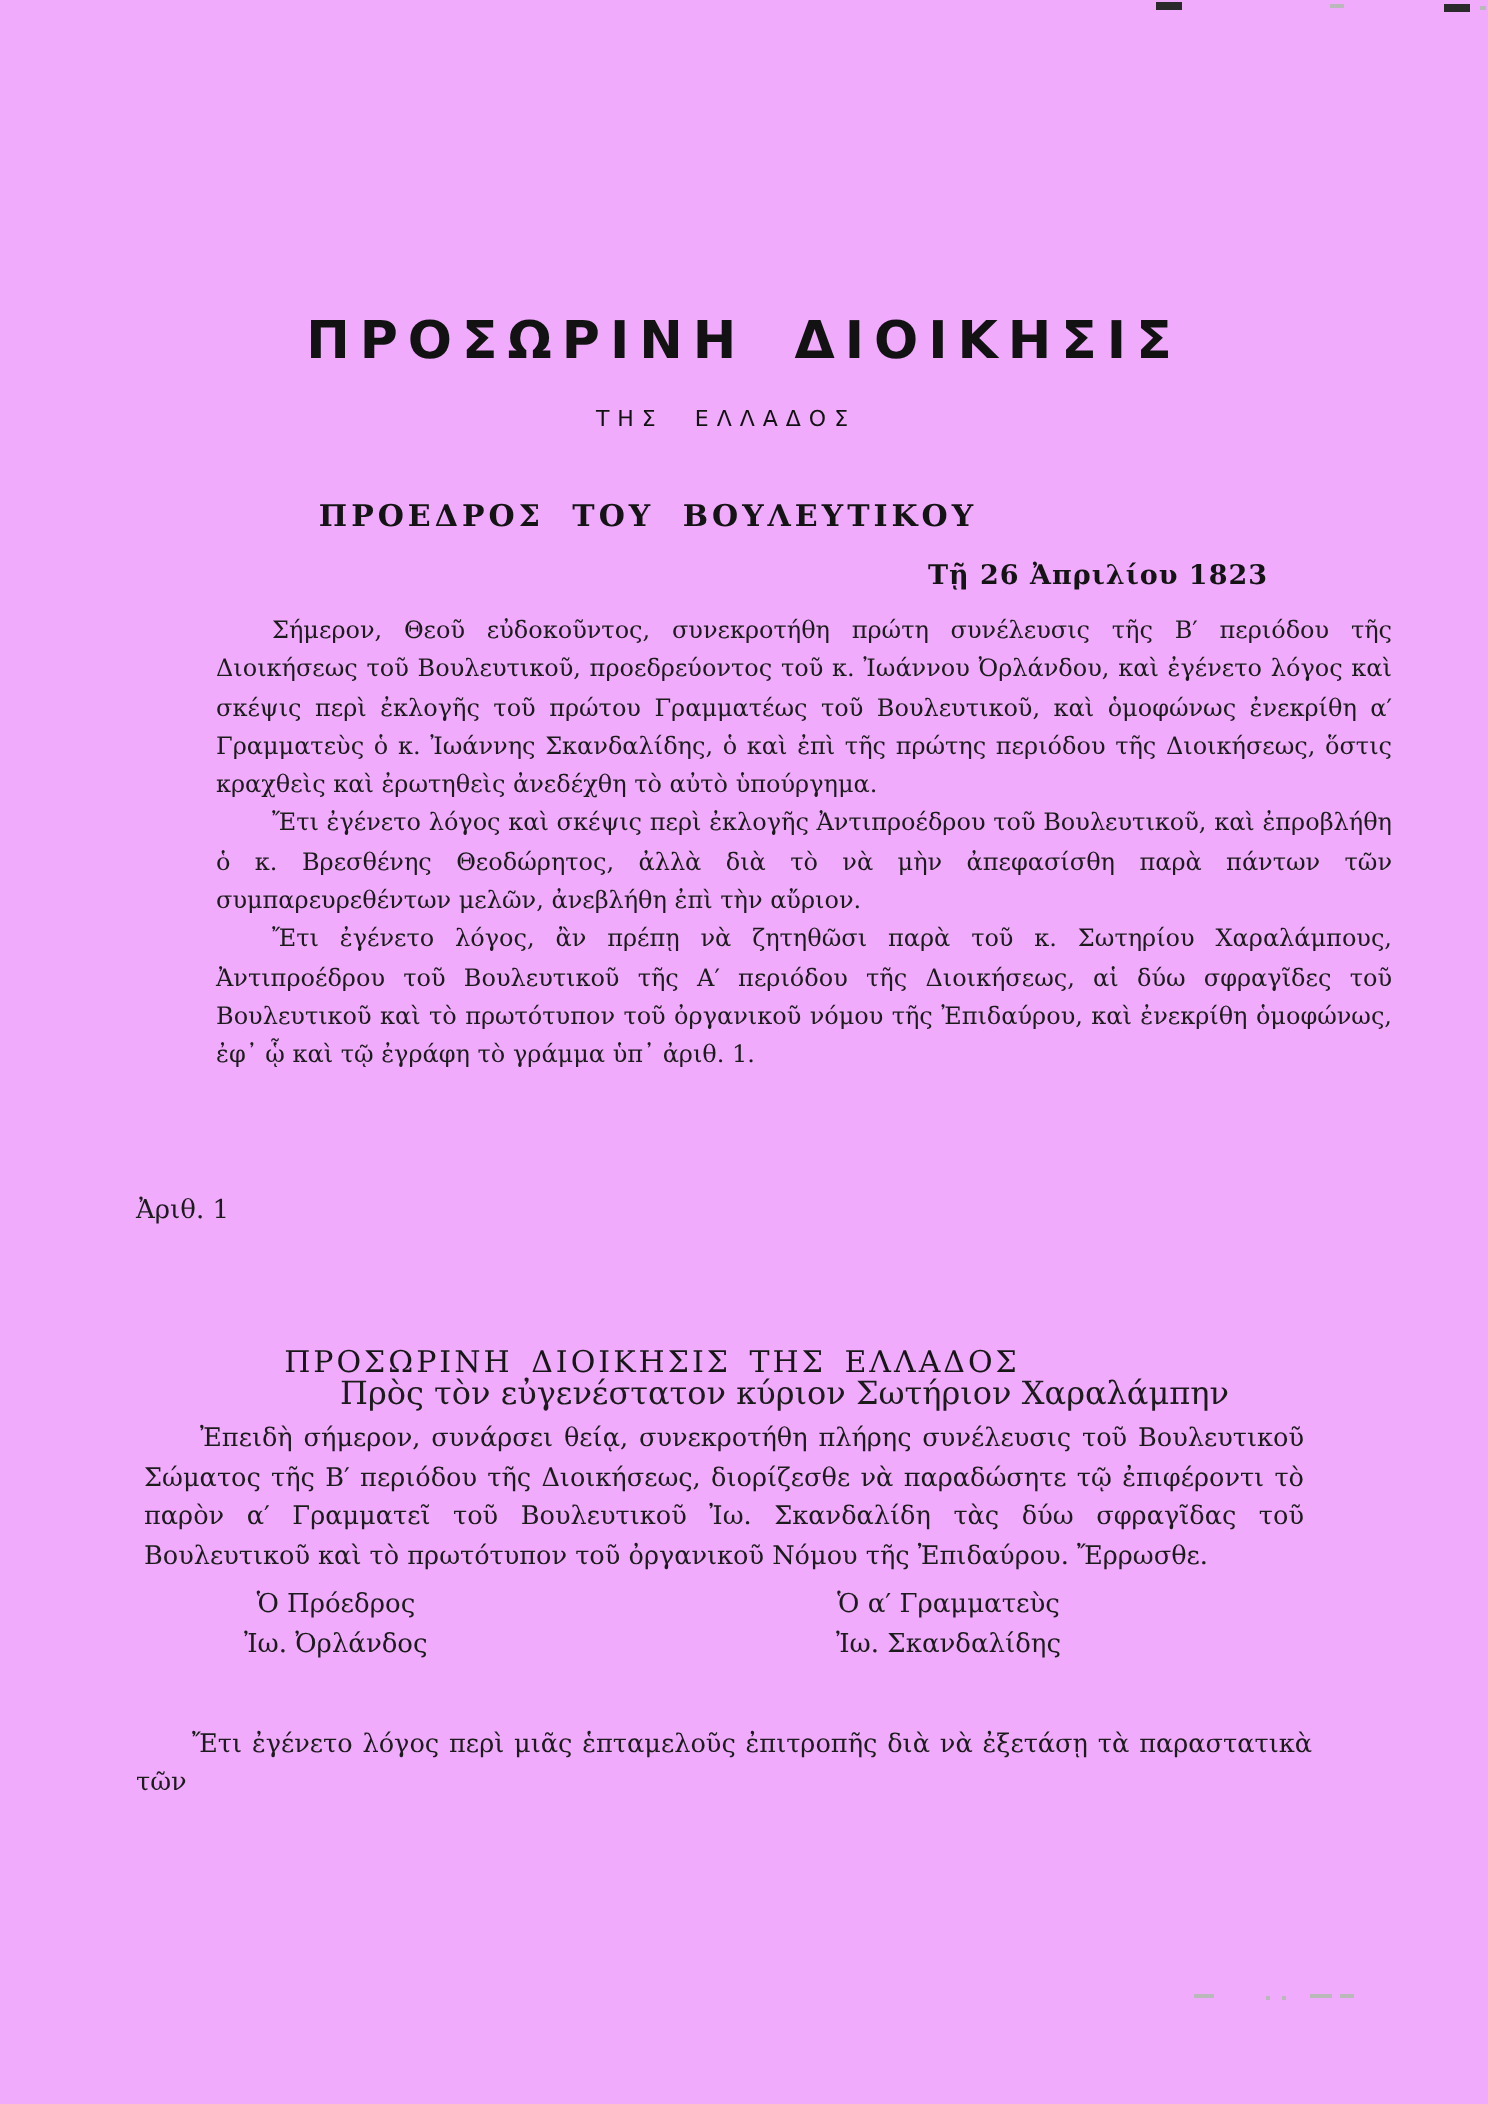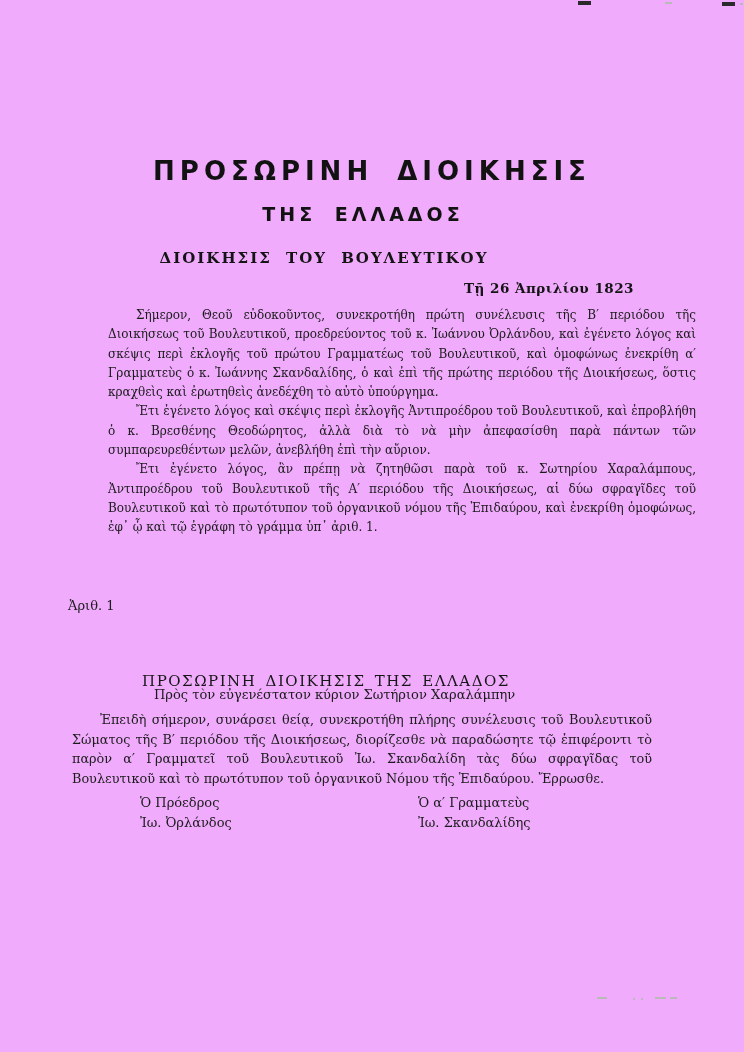--- a/index.html
+++ b/index.html
@@ -5,32 +5,32 @@
   html,body { margin:0; padding:0; background:#e8e8e8; }
   .page {
     position:relative;
     width:744px; height:1052px;
     margin:0 auto;
     background:#f0abfc;
     color:#1b1b1b;
     font-family:"DejaVu Serif", serif;
     overflow:hidden;
   }
-  .abs { position:absolute; }
+  .abs { position:absolute;text-align:center; }
 
   .title-main {
     top:156px; left:0; width:744px; text-align:center;
     font-family:"DejaVu Sans", sans-serif;
     font-weight:bold; font-size:26px; letter-spacing:5px; word-spacing:10px;
     color:#121212;
   }
   .title-sub {
     top:203px; left:0; width:726px; text-align:center;
     font-family:"DejaVu Sans", sans-serif;
-    font-weight:bold; font-size:19px; letter-spacing:4px; word-spacing:8px;
+    font-weight:normal; font-size:11px; letter-spacing:4px; word-spacing:8px;
     color:#121212;
   }
   .section-heading {
     top:249px; left:0; width:648px; text-align:center;
     font-weight:bold; font-size:15px; letter-spacing:2px; word-spacing:7px;
     color:#141414;
   }
   .date-line {
     top:280px; left:0; width:634px; text-align:right;
     font-weight:bold; font-size:13.5px; letter-spacing:0.5px;
@@ -50,33 +50,33 @@
     font-size:13px;
   }
 
   .letter-heading {
     top:634px; left:0; width:652px; text-align:center;
     font-size:15px; letter-spacing:1.5px; word-spacing:3px;
     line-height:23px; color:#161616;margin-top:36px;
   }
 
   .salutation {
-    top:687px; left:154px;
-    font-size:13px;
+    top:687px; left:170px;
+    font-size:16px;
   }
 
   .letter-body {
     top:706px; left:68px; width:588px;
     font-size:12.8px; line-height:19.5px;
     text-align:justify;
   }
   .letter-body p { margin:4px; text-indent:28px; }
 
   .sig-block { top:793px; font-size:13px; line-height:19.5px; }
-  .sig-left  { left:140px; }
+  .sig-left  { left:122px; }
   .sig-right { left:418px; }
   .sig-block div { white-space:nowrap; }
 
   .closing {
     top:863px; left:68px; width:588px;
     font-size:12.8px; line-height:19.3px;
     text-align:justify;
   }
   .closing p { margin:0; text-indent:28px; }
 
@@ -89,21 +89,21 @@
 
 <div class="page">
 
   <div class="artifact" style="left:578px; top:1px; width:13px; height:4px;"></div>
   <div class="artifact light" style="left:665px; top:2px; width:7px; height:2px;"></div>
   <div class="artifact" style="left:722px; top:2px; width:13px; height:4px;"></div>
   <div class="artifact light" style="left:740px; top:3px; width:3px; height:2px;"></div>
 
   <div class="abs title-main">ΠΡΟΣΩΡΙΝΗ ΔΙΟΙΚΗΣΙΣ</div>
   <div class="abs title-sub">ΤΗΣ ΕΛΛΑΔΟΣ</div>
-  <div class="abs section-heading">ΔΙΟΙΚΗΣΙΣ ΤΟΥ ΒΟΥΛΕΥΤΙΚΟΥ</div>
+  <div class="abs section-heading">ΠΡΟΕΔΡΟΣ ΤΟΥ ΒΟΥΛΕΥΤΙΚΟΥ</div>
   <div class="abs date-line">Τῇ 26 Ἀπριλίου 1823</div>
 
   <div class="abs minutes">
     <p>Σήμερον, Θεοῦ εὐδοκοῦντος, συνεκροτήθη πρώτη συνέλευσις τῆς Β′ περιόδου τῆς Διοικήσεως τοῦ Βουλευτικοῦ, προεδρεύοντος τοῦ κ. Ἰωάννου Ὀρλάνδου, καὶ ἐγένετο λόγος καὶ σκέψις περὶ ἐκλογῆς τοῦ πρώτου Γραμματέως τοῦ Βουλευτικοῦ, καὶ ὁμοφώνως ἐνεκρίθη α′ Γραμματεὺς ὁ κ. Ἰωάννης Σκανδαλίδης, ὁ καὶ ἐπὶ τῆς πρώτης περιόδου τῆς Διοικήσεως, ὅστις κραχθεὶς καὶ ἐρωτηθεὶς ἀνεδέχθη τὸ αὐτὸ ὑπούργημα.</p>
     <p>Ἔτι ἐγένετο λόγος καὶ σκέψις περὶ ἐκλογῆς Ἀντιπροέδρου τοῦ Βουλευτικοῦ, καὶ ἐπροβλήθη ὁ κ. Βρεσθένης Θεοδώρητος, ἀλλὰ διὰ τὸ νὰ μὴν ἀπεφασίσθη παρὰ πάντων τῶν συμπαρευρεθέντων μελῶν, ἀνεβλήθη ἐπὶ τὴν αὔριον.</p>
     <p>Ἔτι ἐγένετο λόγος, ἂν πρέπῃ νὰ ζητηθῶσι παρὰ τοῦ κ. Σωτηρίου Χαραλάμπους, Ἀντιπροέδρου τοῦ Βουλευτικοῦ τῆς Α′ περιόδου τῆς Διοικήσεως, αἱ δύω σφραγῖδες τοῦ Βουλευτικοῦ καὶ τὸ πρωτότυπον τοῦ ὀργανικοῦ νόμου τῆς Ἐπιδαύρου, καὶ ἐνεκρίθη ὁμοφώνως, ἐφ᾽ ᾧ καὶ τῷ ἐγράφη τὸ γράμμα ὑπ᾽ ἀριθ. 1.</p>
   </div>
 
   <div class="abs doc-number">Ἀριθ. 1</div>
 
@@ -120,20 +120,23 @@
   <div class="abs sig-block sig-left">
     <div>Ὁ Πρόεδρος</div>
     <div>Ἰω. Ὀρλάνδος</div>
   </div>
 
   <div class="abs sig-block sig-right">
     <div>Ὁ α′ Γραμματεὺς</div>
     <div>Ἰω. Σκανδαλίδης</div>
   </div>
 
+  <div class="abs closing">
+    <p>Ἔτι ἐγένετο λόγος περὶ μιᾶς ἑπταμελοῦς ἐπιτροπῆς διὰ νὰ ἐξετάσῃ τὰ παραστατικὰ τῶν</p>
+  </div>
 
   <div class="artifact light" style="left:597px; top:997px; width:10px; height:2px;"></div>
   <div class="artifact light" style="left:633px; top:998px; width:2px; height:2px;"></div>
   <div class="artifact light" style="left:641px; top:998px; width:2px; height:2px;"></div>
   <div class="artifact light" style="left:655px; top:997px; width:11px; height:2px;"></div>
   <div class="artifact light" style="left:670px; top:997px; width:7px; height:2px;"></div>
 
 </div>
 
 </body></html>

